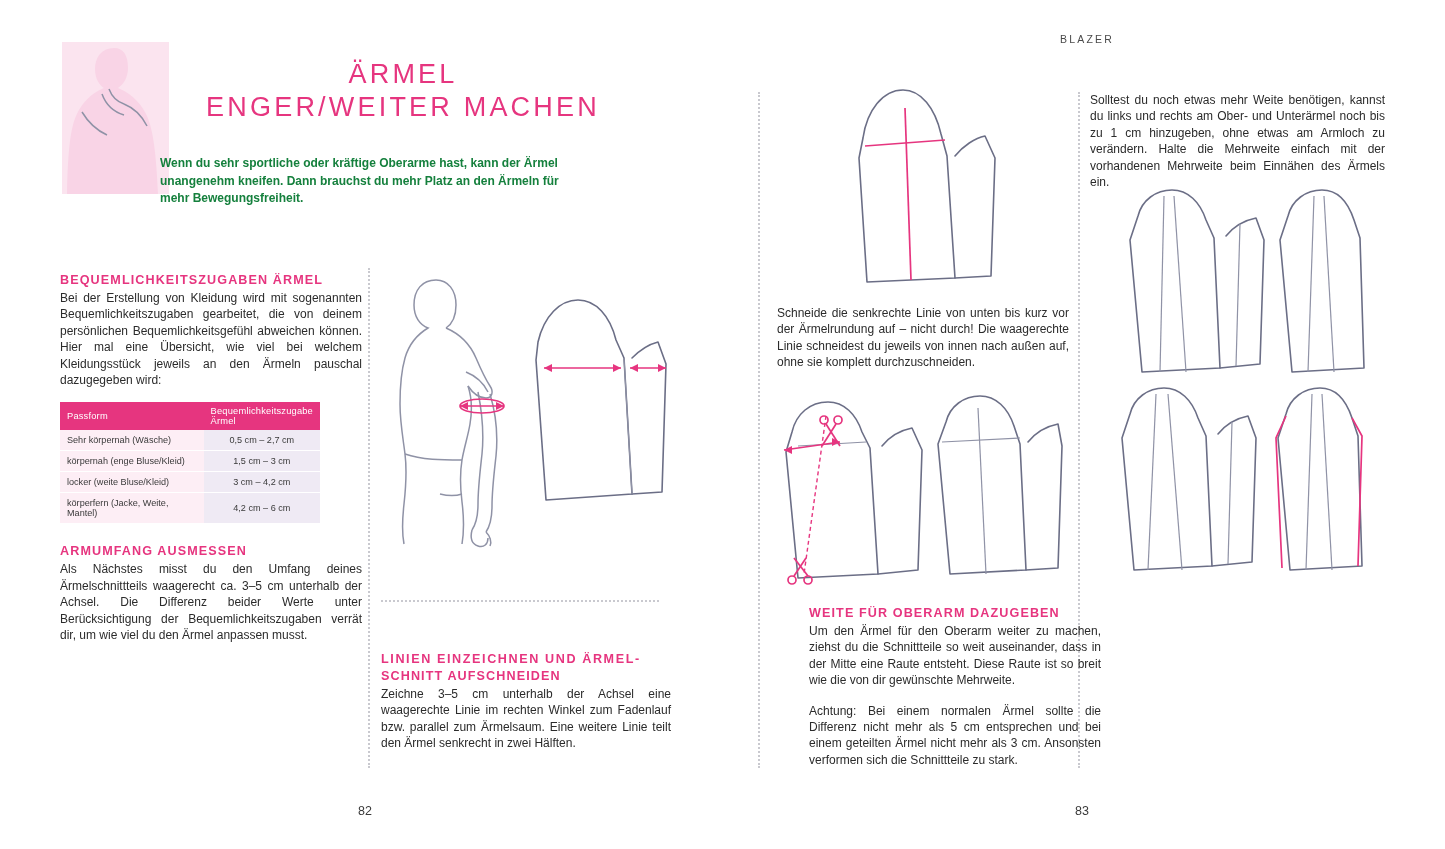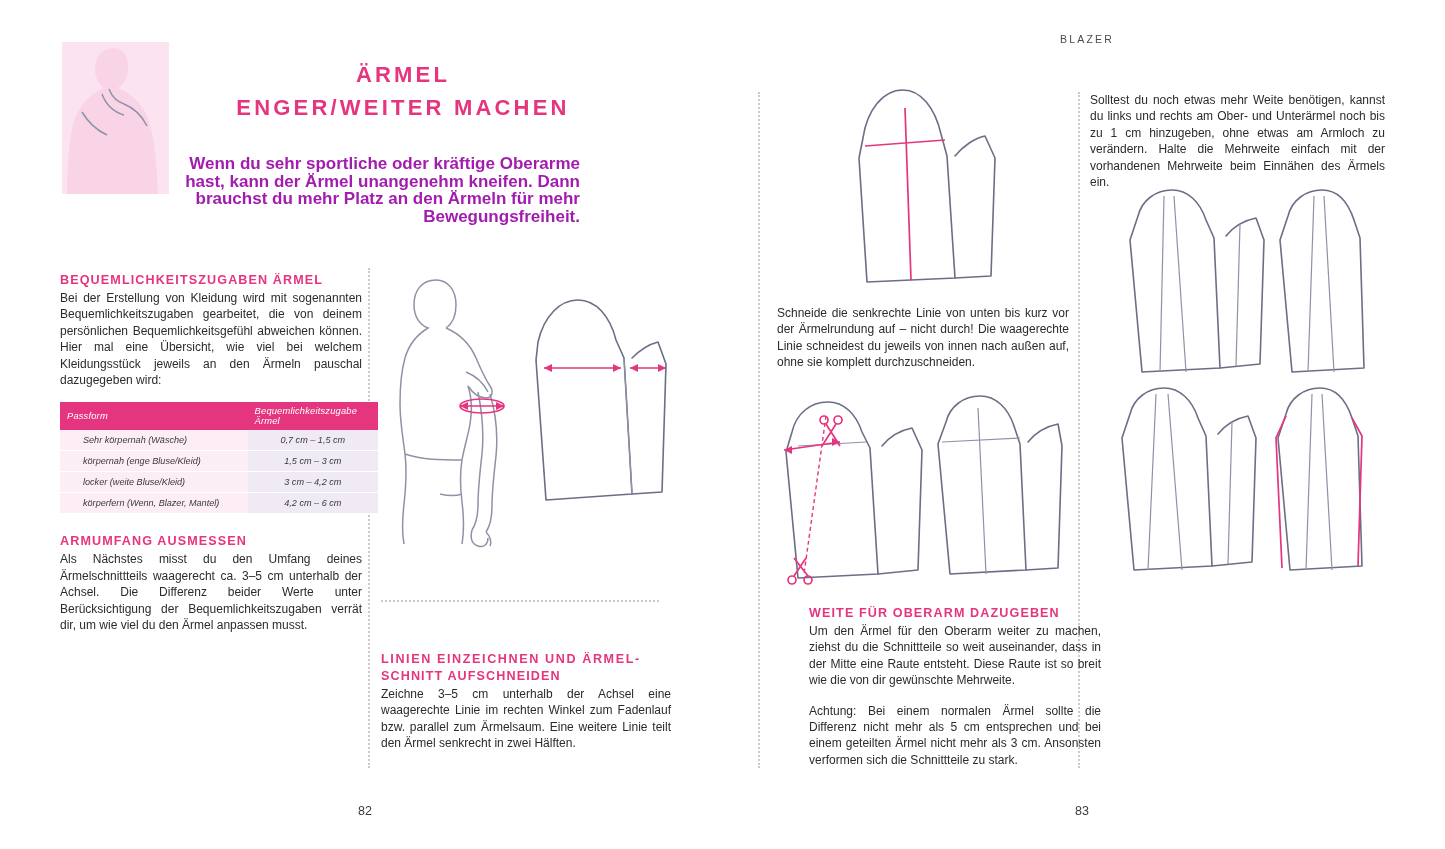--- a/index.html
+++ b/index.html
@@ -44,37 +44,37 @@
   .folio.left { left:358px; top:804px; }
   .folio.right { left:1075px; top:804px; }
 
   
   .title {
     position:absolute;
     left:168px; top:58px;
     width:470px;
     text-align:center;
     color:#e6357f;
-    font-weight:bold;
+    font-weight:normal;
     letter-spacing:3.2px;
     line-height:33px;
-    font-size:22px;
+    font-size:27px;
     text-transform:uppercase;
   }
   .title .l2 { display:block; }
 
   .intro {
     position:absolute;
     left:160px; top:155px;
     width:420px;
-    text-align:right;
-    font-size:17px;
+    text-align:left;
+    font-size:12px;
     line-height:17.5px;
     font-weight:bold;
-    color:#a21caf;
+    color:#15803d;
   }
 
   
   .torso-badge {
     position:absolute;
     left:62px; top:42px;
     width:107px; height:152px;
     background:#fbe4ef;
   }
   .torso-badge svg { display:block; }
@@ -85,37 +85,36 @@
   #col2 { left:381px; top:652px; width:290px; }
   #col3 { left:777px; top:305px; width:292px; }
   #col4 { left:1090px; top:92px; width:295px; }
 
   .para { margin:0 0 14px 0; }
   .para:last-child { margin-bottom:0; }
 
   
   table.fit-table {
     border-collapse:collapse;
-    width:318px;
+    width:260px;
     margin:4px 0 20px 0;
     font-size:9.1px;
-    font-style:italic;
   }
   table.fit-table th {
     background:#e6357f;
     color:#ffffff;
     font-weight:normal;
     text-align:left;
     padding:4px 7px;
     font-size:9.3px;
     letter-spacing:.2px;
   }
   table.fit-table th.c2 { text-align:left; }
   table.fit-table td {
-    padding:5px 23px;
+    padding:5px 7px;
     color:#3a3a3a;
     border-bottom:1px solid #ffffff;
   }
   table.fit-table td.c1 { background:#fdeef5; width:59%; }
   table.fit-table td.c2 { background:#efeaf4; text-align:center; }
 
   
   .vrule {
     position:absolute;
     border-left:2px dotted #c9c9cf;
@@ -184,32 +183,32 @@
     <table class="fit-table">
       <thead>
         <tr>
           <th class="c1">Passform</th>
           <th class="c2">Bequemlichkeitszugabe Ärmel</th>
         </tr>
       </thead>
       <tbody>
         <tr>
           <td class="c1">Sehr körpernah (Wäsche)</td>
-          <td class="c2">0,7 cm – 1,5 cm</td>
+          <td class="c2">0,5 cm – 2,7 cm</td>
         </tr>
         <tr>
           <td class="c1">körpernah (enge Bluse/Kleid)</td>
           <td class="c2">1,5 cm – 3 cm</td>
         </tr>
         <tr>
           <td class="c1">locker (weite Bluse/Kleid)</td>
           <td class="c2">3 cm – 4,2 cm</td>
         </tr>
         <tr>
-          <td class="c1">körperfern (Wenn, Blazer, Mantel)</td>
+          <td class="c1">körperfern (Jacke, Weite, Mantel)</td>
           <td class="c2">4,2 cm – 6 cm</td>
         </tr>
       </tbody>
     </table>
 
     <div class="heading">ARMUMFANG AUSMESSEN</div>
     <p class="body-text para">Als Nächstes misst du den Umfang deines Ärmelschnittteils waagerecht ca. 3–5 cm unterhalb der Achsel. Die Differenz beider Werte unter Berücksichtigung der Bequemlichkeitszugaben verrät dir, um wie viel du den Ärmel anpassen musst.</p>
   </div>
 
   <div class="col" id="col2">

